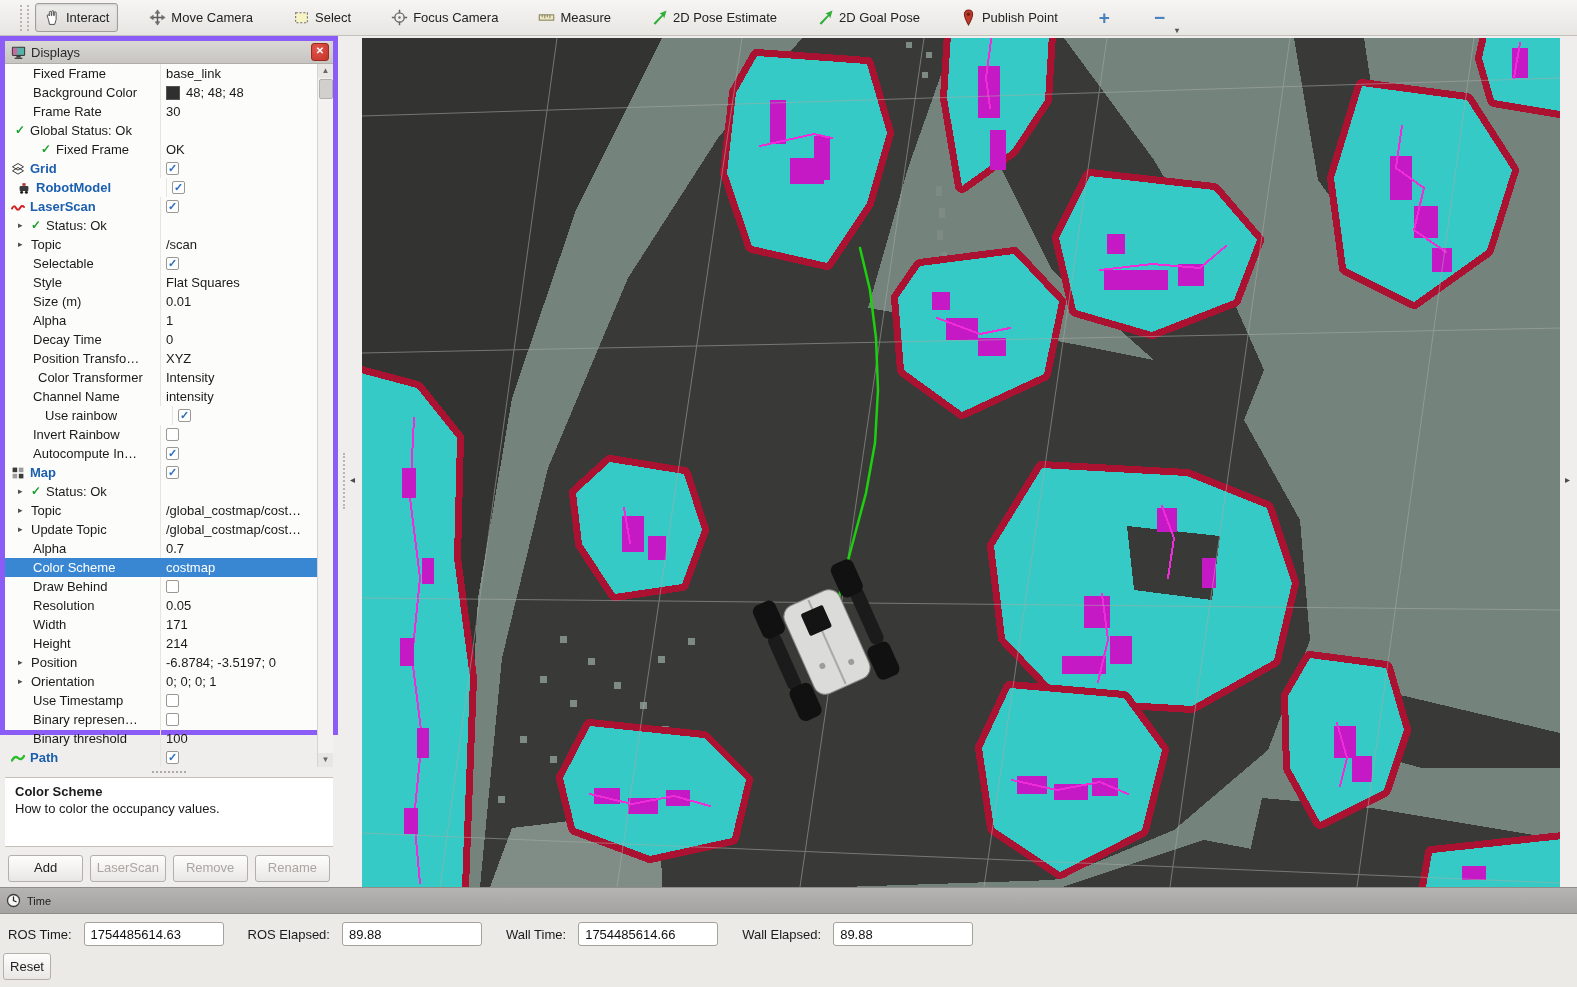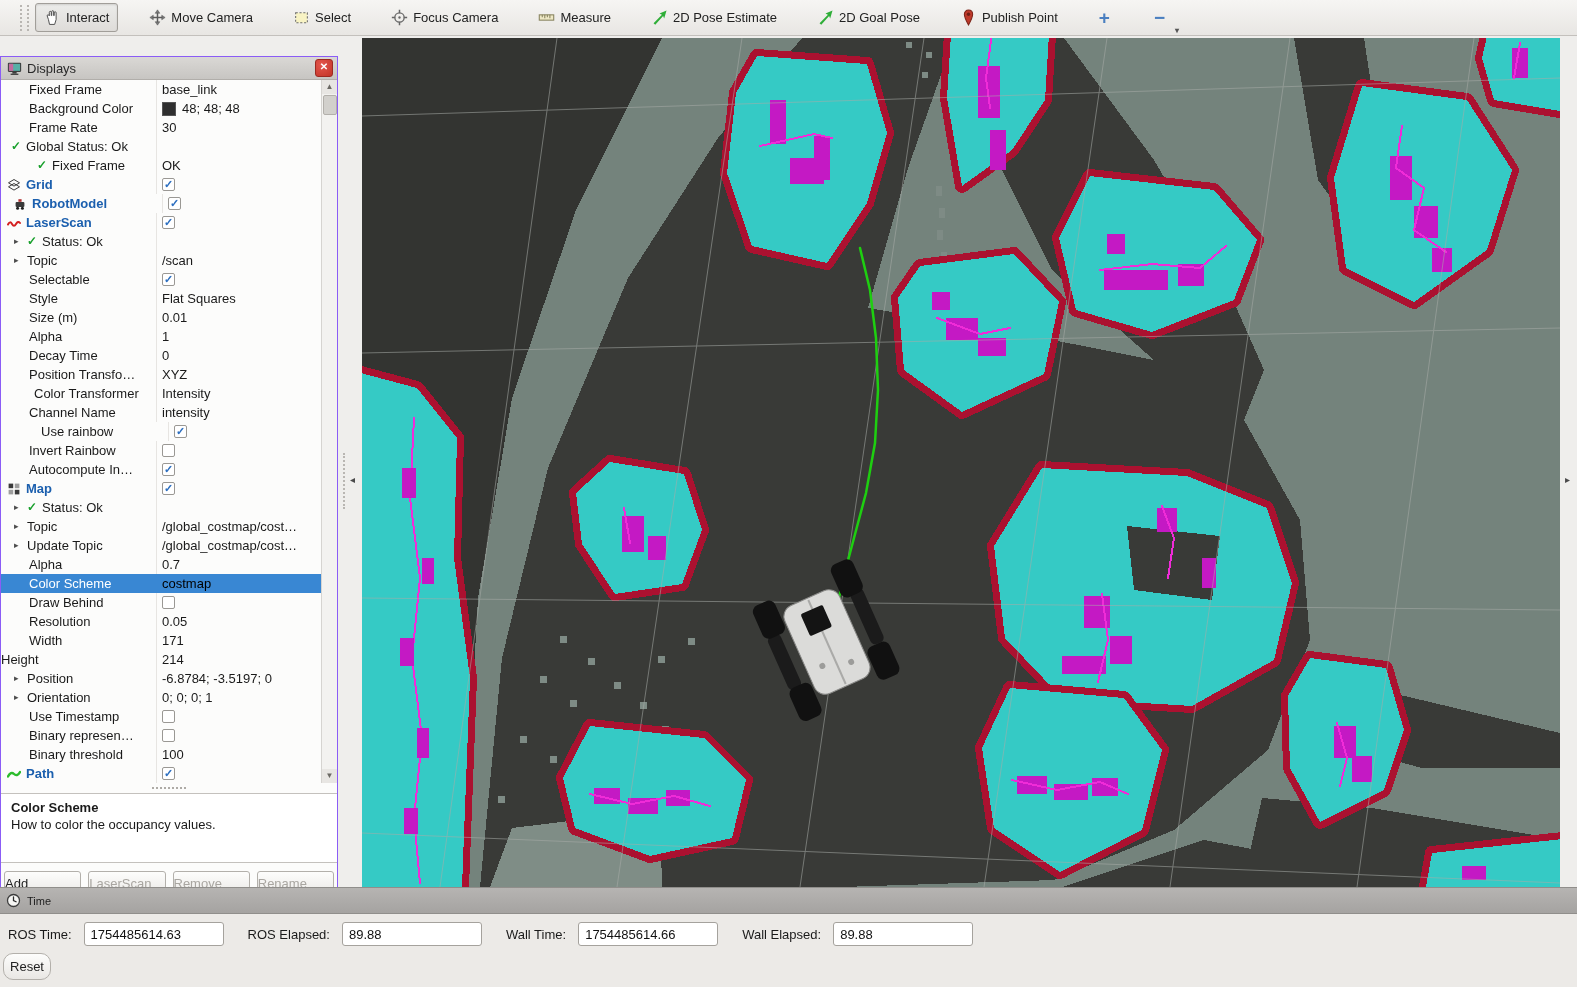--- a/index.html
+++ b/index.html
@@ -14,57 +14,57 @@
   .tb-handle{width:5px;height:26px;border-left:2px dotted #b9b6b2;border-right:2px dotted #b9b6b2;margin:0 6px 0 2px}
   .tool{display:flex;align-items:center;gap:5px;font-size:13px;color:#222;
     padding:5px 8px;margin-right:22px;border:1px solid transparent;border-radius:3px;white-space:nowrap;cursor:default}
   .tool.active{background:linear-gradient(#ececea,#dedcd9);border:1px solid #a19e99;box-shadow:inset 0 1px 2px rgba(0,0,0,.12)}
   .tool .ticon{width:17px;height:17px;display:inline-block}
   .tool .ticon svg{width:17px;height:17px;display:block}
   .tb-flat{font-size:19px;font-weight:bold;color:#4a7fc0;padding:0 10px;margin-right:24px;position:relative}
   .minicaret{position:absolute;right:-4px;bottom:-6px;font-size:8px;color:#555}
 
   
-  .displays{position:absolute;left:0;top:56px;width:338px;height:846px;box-sizing:border-box;
-    background:#fcfcfb;border:1px solid #8b5cf6}
+  .displays{position:absolute;left:0;top:36px;width:338px;height:699px;box-sizing:border-box;
+    background:#fcfcfb;border:5px solid #8b5cf6}
   .panel-title{height:22px;background:linear-gradient(#dad8d5,#c7c5c2);border-bottom:1px solid #b1aeaa;
     display:flex;align-items:center;padding:0 4px;font-size:13px;color:#2a2a2a}
   .panel-title .pticon{width:15px;height:15px;margin:0 5px 0 2px}
   .panel-title .pticon svg{width:15px;height:15px;display:block}
   .close-btn{margin-left:auto;width:16px;height:16px;border-radius:3px;border:1px solid #9c2a22;
     background:radial-gradient(circle at 35% 30%,#e4574d,#c23327);color:#fff;font-size:10px;font-weight:bold;
     line-height:14px;text-align:center;cursor:default}
   .tree{position:relative;height:703px;overflow:hidden}
   .tree-rows{position:absolute;left:0;top:0;right:15px}
   .prop-row{display:flex;height:19px;line-height:19px;font-size:13px;align-items:center}
   .lcell{width:155px;flex:none;display:flex;align-items:center;overflow:hidden;white-space:nowrap;box-sizing:border-box}
   .vcell{flex:1;display:flex;align-items:center;border-left:1px solid #e7e5e2;padding-left:5px;
     overflow:hidden;white-space:nowrap;height:19px;box-sizing:border-box}
   .prop-row.selected{background:#3987d3;color:#fff}
-  .prop-row.selected .vcell{border-left-color:#3987d3;color:#000000}
+  .prop-row.selected .vcell{border-left-color:#3987d3;color:#ffffff}
   .rarrow{width:13px;flex:none;font-size:9px;color:#4c4c4c;text-align:left;padding-left:3px}
   .gcheck{color:#18a02c;font-weight:bold;margin-right:5px;font-size:12px}
   .treeicon{width:19px;flex:none}
   .treeicon svg{width:14px;height:14px;display:block;margin-top:1px}
   .dispname{color:#1b5fae;font-weight:bold}
   .cbox{width:13px;height:13px;flex:none;border:1px solid #9a9894;background:#fff;font-size:11px;
     line-height:11px;text-align:center;color:#2d6fc0;font-weight:bold;border-radius:2px;box-sizing:border-box}
   .swatch{width:12px;height:12px;flex:none;border:1px solid #555;margin-right:6px}
   .vscroll{position:absolute;right:0;top:0;width:15px;height:703px;background:#f3f2f0;border-left:1px solid #d6d4d1}
   .sbtn{height:14px;text-align:center;font-size:8px;color:#6a6863;line-height:14px;background:#e8e6e3}
   .sbtn.down{position:absolute;bottom:0;left:0;right:0}
   .sthumb{position:absolute;top:15px;left:1px;width:12px;height:18px;background:#d2d0cc;border:1px solid #b3b0ab;border-radius:2px}
   .hsplit{height:10px;display:flex;align-items:center;justify-content:center}
   .hsplit .dots{width:34px;border-top:2px dotted #aeaba6}
   .helpbox{height:70px;background:#ffffff;border-top:1px solid #c4c1bd;border-bottom:1px solid #c4c1bd;
     padding:6px 10px;font-size:13px;box-sizing:border-box}
   .helpbox .ht{font-weight:bold;margin-bottom:2px}
   .btnrow{display:flex;gap:7px;padding:8px 3px 0 3px}
   .pbtn{flex:1;height:25px;border:1px solid #b3b0ab;border-radius:3px;font-size:13px;
-    background:linear-gradient(#fdfdfc,#e9e7e4);color:#222;line-height:23px;cursor:default}
+    background:linear-gradient(#fdfdfc,#e9e7e4);color:#222;text-align:center;line-height:23px;cursor:default}
   .pbtn.disabled{color:#a9a6a1}
 
   
   .lstrip{position:absolute;left:338px;top:38px;width:24px;height:849px;background:#efeeec}
   .lstrip .vdots{position:absolute;left:5px;top:415px;height:56px;border-left:2px dotted #b9b6b2}
   .collapse{position:absolute;font-size:10px;color:#4a4a4a}
   .rstrip{position:absolute;left:1560px;top:38px;width:17px;height:849px;background:#efeeec}
 
   
   .view{position:absolute;left:362px;top:38px;width:1198px;height:849px;background:#74837c;overflow:hidden}
@@ -83,21 +83,21 @@
   
   .timepanel{position:absolute;left:0;top:887px;width:1577px;height:100px;background:#eceae7}
   .tp-head{height:25px;background:linear-gradient(#b6b4b2,#a5a3a1);border-top:1px solid #908e8b;border-bottom:1px solid #908e8b;
     display:flex;align-items:center;padding-left:6px;font-size:11px;color:#1d1d1d}
   .tp-head .tpicon{width:15px;height:15px;margin-right:6px}
   .tp-head .tpicon svg{width:15px;height:15px;display:block}
   .tp-fields{display:flex;align-items:center;gap:10px;padding:8px 0 0 8px;font-size:13px}
   .tp-fields label{margin-right:2px}
   .tp-fields input{width:140px;height:24px;box-sizing:border-box;border:1px solid #a5a29d;border-radius:3px;
     padding:0 6px;font-size:13px;font-family:"Liberation Sans",sans-serif;background:#fff;color:#111;margin-right:14px}
-  .resetbtn{position:absolute;left:3px;top:66px;width:48px;height:27px;border:1px solid #b3b0ab;border-radius:10px;
+  .resetbtn{position:absolute;left:3px;top:66px;width:48px;height:27px;border:1px solid #b3b0ab;border-radius:3px;
     background:linear-gradient(#fdfdfc,#e9e7e4);font-size:13px;font-family:"Liberation Sans",sans-serif;color:#222}
 </style>
 </head>
 <body>
 
 <div class="toolbar">
   <div class="tb-handle"></div>
   <div id="toolbar-tools" style="display:flex;align-items:center">
       <div class="tool active">
         <span class="ticon">
@@ -460,21 +460,21 @@
         </div>
         <div class="prop-row">
           <div class="lcell" style="padding-left: 28px;">
             <span>Width</span>
           </div>
           <div class="vcell">
             <span>171</span>
           </div>
         </div>
         <div class="prop-row">
-          <div class="lcell" style="">
+          <div class="lcell" style="padding-left: 28px;">
             <span>Height</span>
           </div>
           <div class="vcell">
             <span>214</span>
           </div>
         </div>
         <div class="prop-row">
           <div class="lcell" style="padding-left: 10px;">
             <span class="rarrow">▸</span>
             <span>Position</span>

